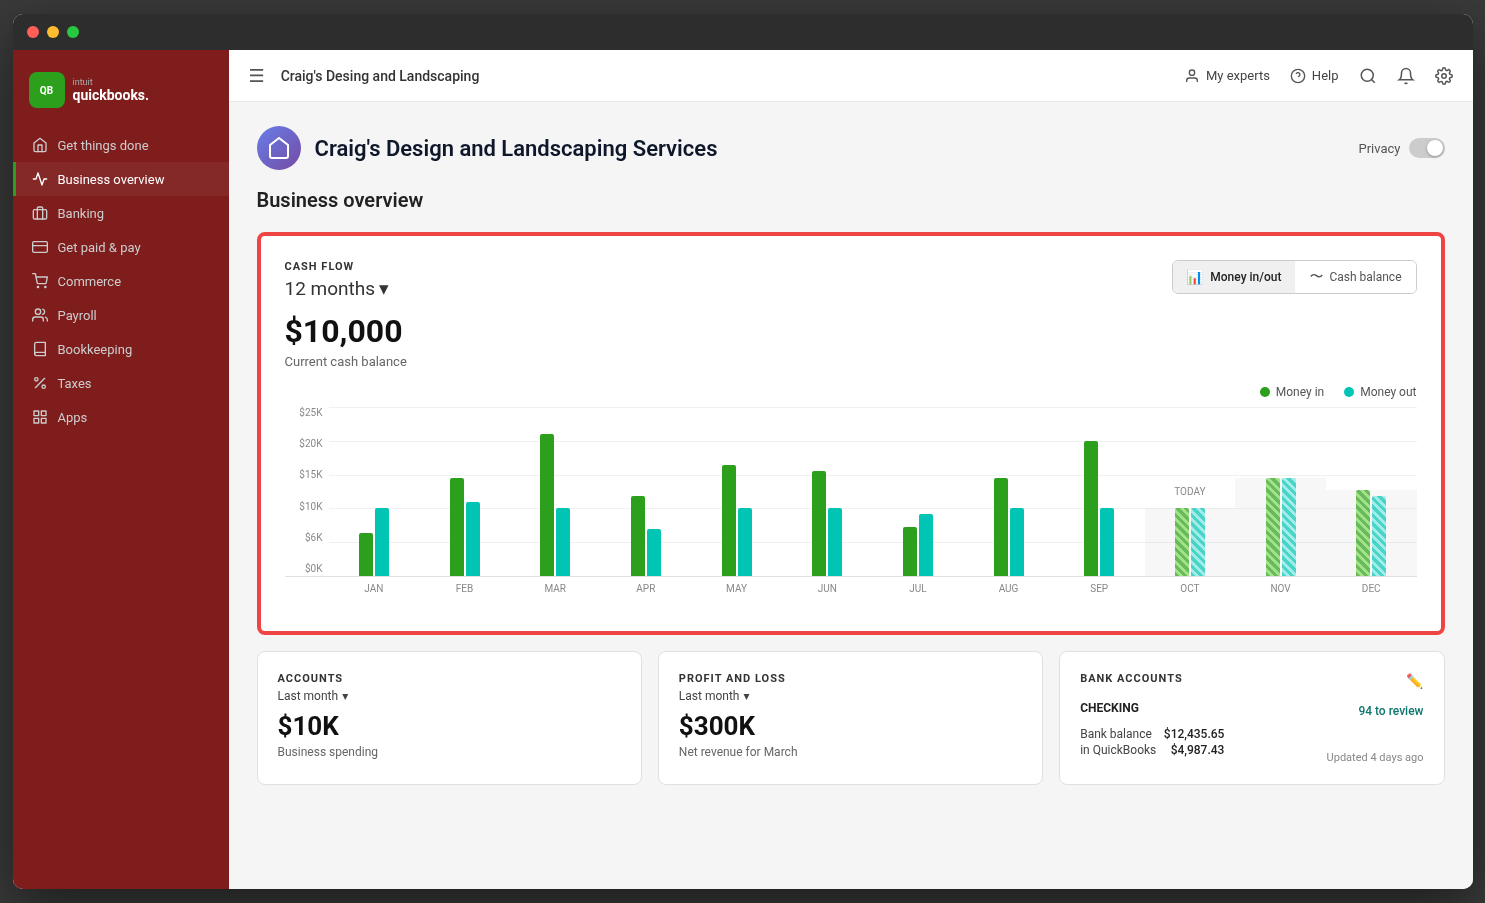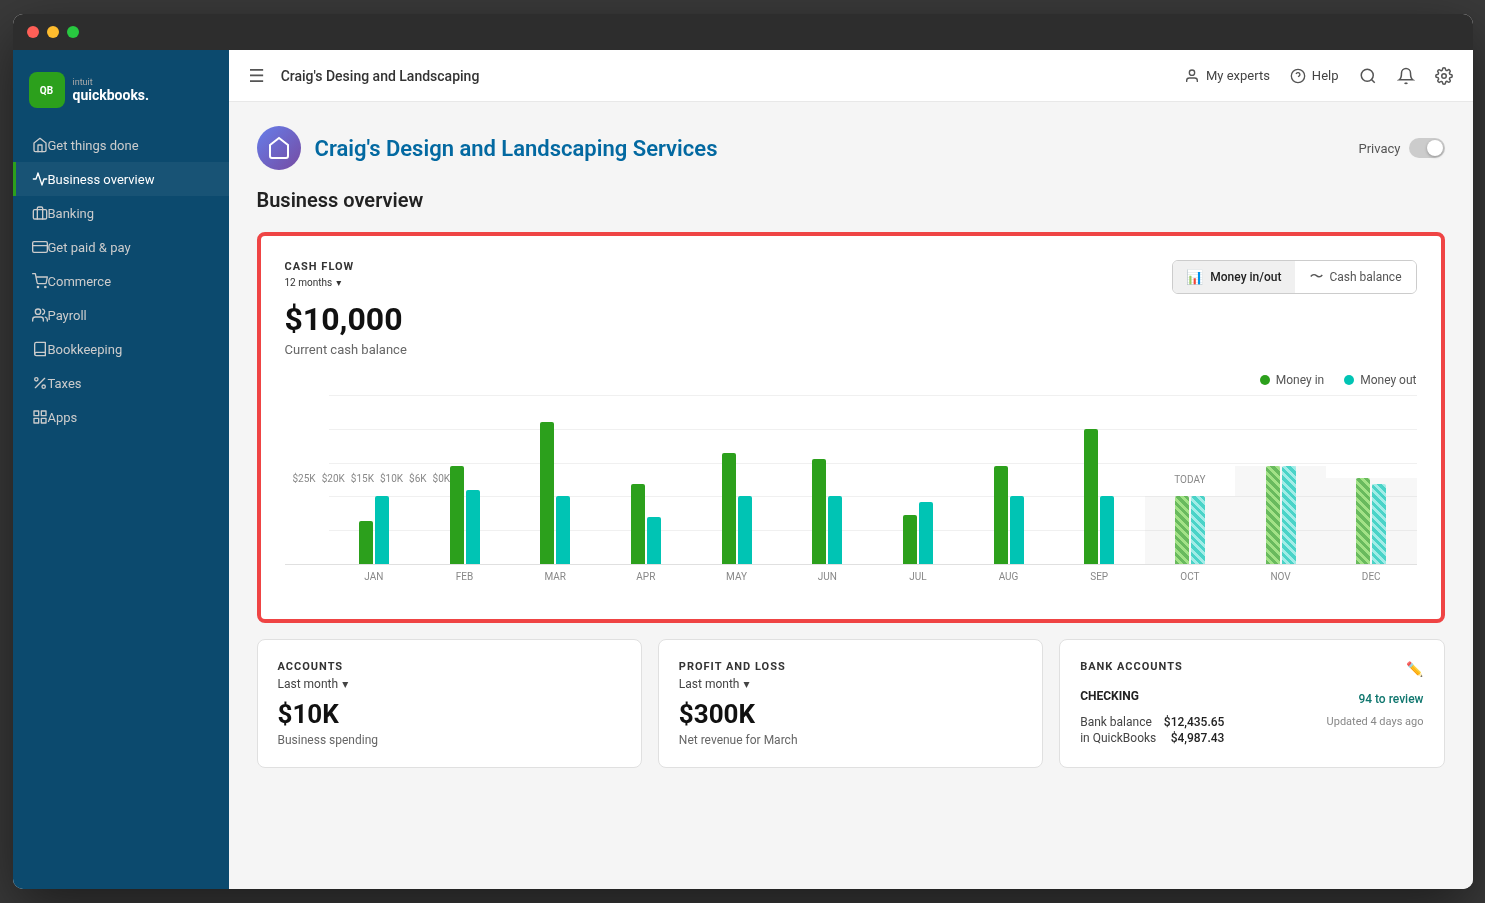--- a/index.html
+++ b/index.html
@@ -38,21 +38,21 @@
     .dot-yellow { background: #febc2e; }
     .dot-green { background: #28c840; }
     .app-body {
       display: flex;
       flex: 1;
       overflow: hidden;
     }
     
     .sidebar {
       width: 216px;
-      background: #0c4a6e;
+      background: #7f1d1d;
       display: flex;
       flex-direction: column;
       flex-shrink: 0;
       padding-top: 12px;
     }
     .sidebar-logo {
       display: flex;
       align-items: center;
       padding: 10px 16px 20px;
     }
@@ -97,20 +97,21 @@
       gap: 6px;
     }
     .nav-item {
       display: flex;
       align-items: center;
       padding: 9px 16px;
       color: #ccc;
       font-size: 13px;
       cursor: pointer;
       border-left: 3px solid transparent;
+      gap: 10px;
       text-decoration: none;
     }
     .nav-item.active {
       color: white;
       border-left-color: #2ca01c;
       background: rgba(255,255,255,0.05);
     }
     
     .main {
       flex: 1;
@@ -169,21 +170,21 @@
       border-radius: 50%;
       background: linear-gradient(135deg, #667eea 0%, #764ba2 100%);
       display: flex; align-items: center; justify-content: center;
       color: white;
       font-size: 16px;
       font-weight: bold;
     }
     .biz-name {
       font-size: 22px;
       font-weight: 600;
-      color: #0369a1;
+      color: #0f172a;
     }
     .privacy-toggle {
       margin-left: auto;
       display: flex;
       align-items: center;
       gap: 8px;
       font-size: 13px;
       color: #555;
     }
     .toggle-switch {
@@ -225,21 +226,21 @@
       font-size: 11px;
       font-weight: 700;
       letter-spacing: 1px;
       color: #333;
       text-transform: uppercase;
     }
     .period-selector {
       display: flex;
       align-items: center;
       gap: 4px;
-      font-size: 10px;
+      font-size: 19px;
       color: #333;
       cursor: pointer;
       margin-top: 4px;
       margin-bottom: 8px;
     }
     .chart-tabs {
       margin-left: auto;
       display: flex;
       border: 1px solid #ccc;
       border-radius: 6px;
@@ -300,29 +301,28 @@
       display: flex;
       align-items: flex-end;
       height: 170px;
       gap: 0;
       padding-left: 44px;
       border-bottom: 1px solid #e0e0e0;
       position: relative;
     }
     .y-axis {
       position: absolute;
-      left: 8px;
+      left: 0;
       top: 0;
       bottom: 0;
       width: 44px;
       display: flex;
-      flex-direction: row;
+      flex-direction: column;
       justify-content: space-between;
       padding-bottom: 2px;
-      align-items: center;
     }
     .y-label {
       font-size: 10px;
       color: #888;
       text-align: right;
       padding-right: 6px;
     }
     .y-gridlines {
       position: absolute;
       left: 44px; right: 0; top: 0; bottom: 0;
@@ -450,20 +450,21 @@
     }
     .bank-amount {
       font-size: 12px;
       color: #222;
       font-weight: 500;
     }
     .bank-updated {
       font-size: 11px;
       color: #888;
       text-align: right;
+      margin-top: 24px;
     }
     svg.nav-svg { width: 16px; height: 16px; fill: none; stroke: currentColor; stroke-width: 2; stroke-linecap: round; stroke-linejoin: round; }
   </style>
 </head>
 <body>
 
 <div class="window">
 
   <div class="titlebar">
     <div class="titlebar-dot dot-red"></div>

